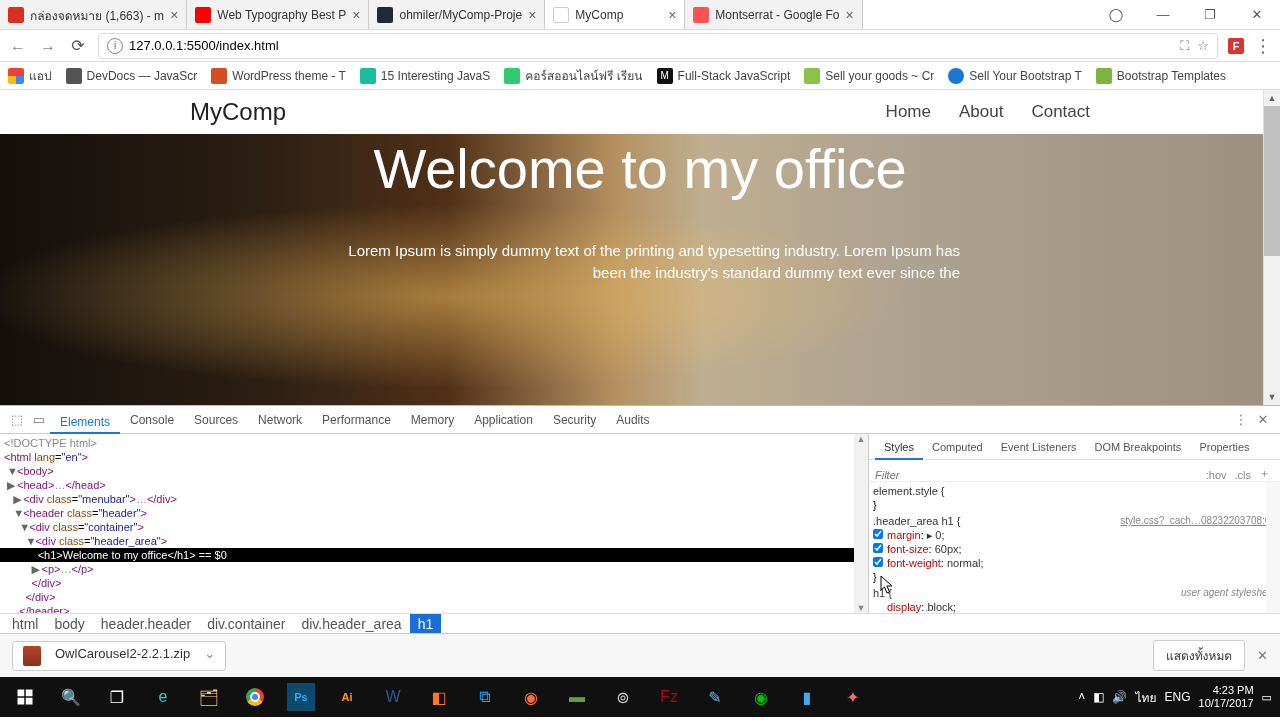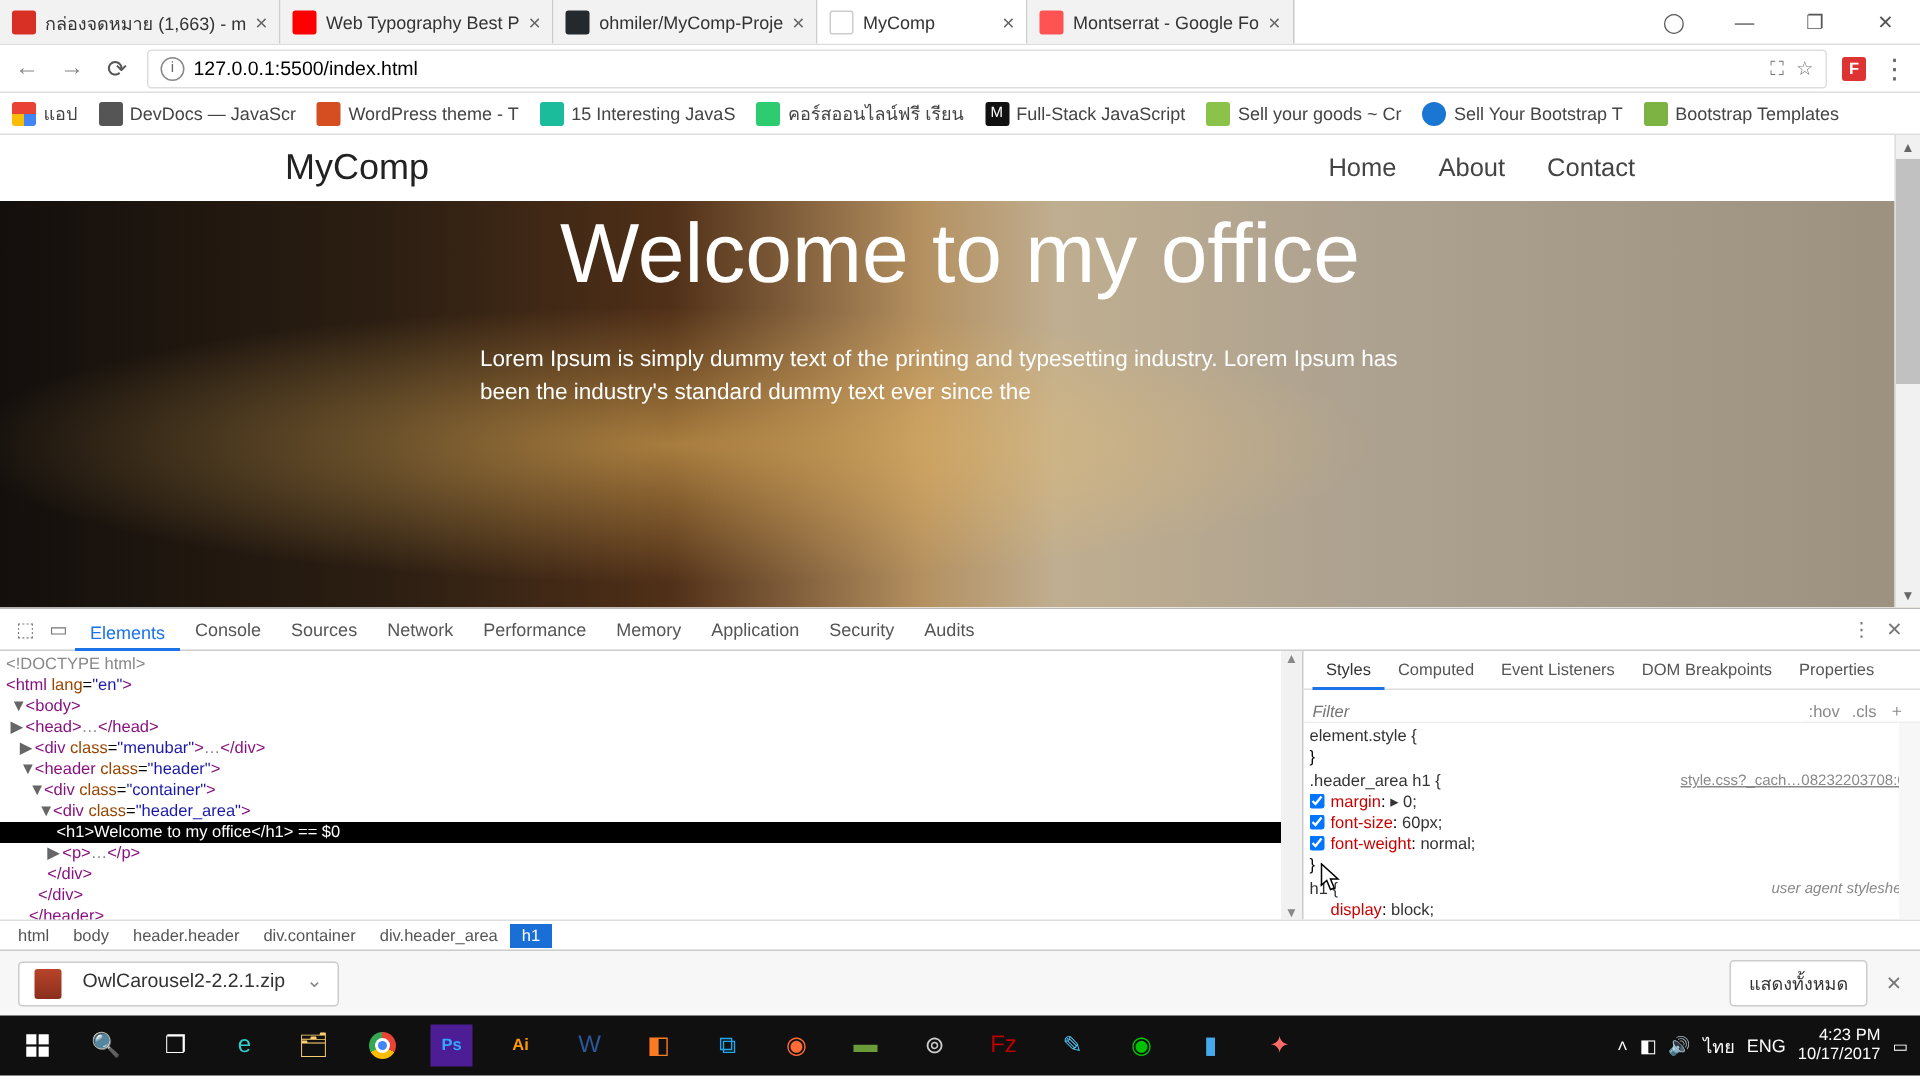--- a/index.html
+++ b/index.html
@@ -25,21 +25,21 @@
 .bmbar{height:28px;display:flex;align-items:center;padding:0 8px;gap:14px;border-bottom:1px solid #ddd;font-size:12px;color:#444;overflow:hidden}
 .bm{display:flex;align-items:center;gap:5px;white-space:nowrap;cursor:pointer}
 .bm .bfi{width:16px;height:16px;border-radius:2px;flex-shrink:0}
 .viewport{height:315px;position:relative;overflow:hidden;background:#fff}
 .site-nav{height:44px;display:flex;align-items:center;justify-content:space-between;padding:0 190px 0 190px;background:#fff}
 .brand{font-size:24px;font-weight:500;color:#222}
 .navlinks{display:flex;gap:28px;font-size:17px;color:#444}
 .hero{height:271px;position:relative;background:linear-gradient(90deg,#1a1410 0%,#3a2818 20%,#6b4020 35%,#f0c080 48%,#ffe8c0 55%,#e8d8c0 70%,#d0c0a8 100%);display:flex;flex-direction:column;align-items:center;color:#fff;overflow:hidden}
 .hero::before{content:"";position:absolute;inset:0;background:radial-gradient(ellipse at 35% 60%,rgba(255,200,100,.5),transparent 40%),linear-gradient(rgba(0,0,0,.25),rgba(0,0,0,.25))}
 .hero h1{position:relative;font-size:56px;font-weight:400;line-height:1.12;text-align:center;margin-top:4px;max-width:600px}
-.hero p{position:relative;font-size:15px;text-align:left;max-width:640px;margin-top:28px;line-height:1.5}
+.hero p{position:relative;font-size:15px;text-align:right;max-width:640px;margin-top:39px;line-height:1.5}
 .vscroll{position:absolute;right:0;top:0;width:17px;height:100%;background:#f1f1f1;border-left:1px solid #ddd}
 .vscroll .thumb{background:#c1c1c1;width:100%;position:absolute;top:16px;height:150px}
 .vscroll .arr{height:16px;display:flex;align-items:center;justify-content:center;color:#666;font-size:9px;position:absolute;width:100%}
 .devtools{height:228px;border-top:1px solid #bbb;display:flex;flex-direction:column;background:#fff}
 .dt-tabs{height:28px;display:flex;align-items:center;border-bottom:1px solid #ccc;font-size:12px;color:#555;padding:0 6px}
 .dt-tabs .dti{width:22px;text-align:center;color:#777;font-size:13px}
 .dt-tabs .dtt{padding:0 10px;height:28px;display:flex;align-items:center;cursor:pointer}
 .dt-tabs .dtt.act{color:#1a73e8;border-bottom:2px solid #1a73e8;padding-top:6px}
 .dt-tabs .sp{flex:1}
 .dt-body{flex:1;display:flex;overflow:hidden}
@@ -64,21 +64,21 @@
 .st-rules{flex:1;font-family:Consolas,monospace;font-size:11px;line-height:14px;padding:2px 4px;overflow:hidden;position:relative}
 .rule{margin-bottom:2px}
 .rule .selr{color:#333}
 .rule .link{color:#888;float:right;text-decoration:underline;font-size:10px}
 .rule .prop{padding-left:14px;position:relative}
 .rule .prop .cb{position:absolute;left:0;top:1px;width:10px;height:10px}
 .rule .pn{color:#c80000}
 .rule .pv{color:#333}
 .rule .ua{color:#888;float:right;font-style:italic;font-size:10px}
 .st-scroll{position:absolute;right:0;top:0;width:14px;height:100%;background:#f7f7f7}
-.breadcrumb{height:20px;border-top:1px solid #ddd;display:flex;align-items:center;font-size:11px;color:#555;padding:0 4px;gap:0}
+.breadcrumb{height:20px;border-top:1px solid #ddd;display:flex;font-size:14px;color:#555;padding:0 4px;gap:0}
 .breadcrumb .bc{padding:2px 8px;cursor:pointer}
 .breadcrumb .bc.act{background:#1a6fd6;color:#fff}
 .dlbar{height:44px;border-top:1px solid #ccc;display:flex;align-items:center;padding:0 12px;justify-content:space-between;font-size:13px;color:#333;background:#f7f7f7}
 .dlitem{display:flex;align-items:flex-start;gap:14px;border:1px solid #ccc;padding:4px 10px;border-radius:3px;background:#fff}
 .dlitem .zico{width:18px;height:20px;background:linear-gradient(#b8432a,#8a2f1c);border-radius:2px;position:relative}
 .showall{border:1px solid #ccc;padding:5px 12px;border-radius:3px;background:#fff;font-size:12px}
 .taskbar{height:40px;background:#101010;display:flex;align-items:center;justify-content:space-between;padding:0 2px}
 .taskbar .tleft{display:flex;align-items:center;height:100%}
 .tbtn{width:46px;height:40px;display:flex;align-items:center;justify-content:center;color:#fff;font-size:16px}
 .tbtn svg{width:18px;height:18px;fill:#fff}
@@ -309,21 +309,21 @@
     <div class="tbtn">❐</div>
     <div class="tbtn" style="color:#3cc">e</div>
     <div class="tbtn" style="color:#ffcf6f">🗂</div>
     <div class="tbtn">
         <span style="width:18px;height:18px;border-radius:50%;background:conic-gradient(#ea4335 0 120deg,#fbbc05 0 240deg,#34a853 0);display:block;position:relative">
           <span style="position:absolute;inset:4px;background:#fff;border-radius:50%">
             <span style="position:absolute;inset:2px;background:#4285f4;border-radius:50%"></span>
           </span>
         </span>
       </div>
-    <div class="tbtn" style="background:#4c1d95;color:#31a8ff;font-size:11px;font-weight:bold;width:28px;height:28px;margin:6px 9px">Ps</div>
+    <div class="tbtn" style="background:#0c4a6e;color:#31a8ff;font-size:11px;font-weight:bold;width:28px;height:28px;margin:6px 9px">Ps</div>
     <div class="tbtn" style="background:#
 330000;color:#ff9a00;font-size:11px;font-weight:bold;width:28px;height:28px;margin:6px 9px">Ai</div>
     <div class="tbtn" style="color:#2b579a">W</div>
     <div class="tbtn" style="color:#fb7a24">◧</div>
     <div class="tbtn" style="color:#22a6f1">⧉</div>
     <div class="tbtn" style="color:#ff6c37">◉</div>
     <div class="tbtn" style="color:#6a9c3a">▬</div>
     <div class="tbtn" style="color:#ccc">⊚</div>
     <div class="tbtn" style="color:#b00">Fz</div>
     <div class="tbtn" style="color:#4fc3f7">✎</div>

